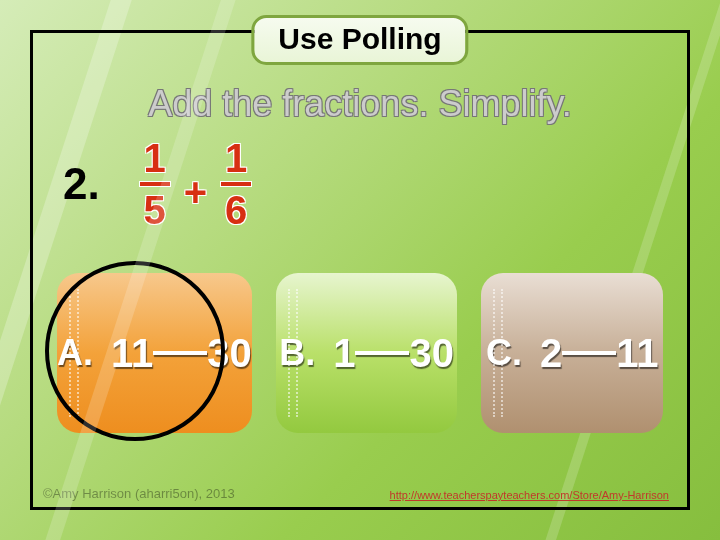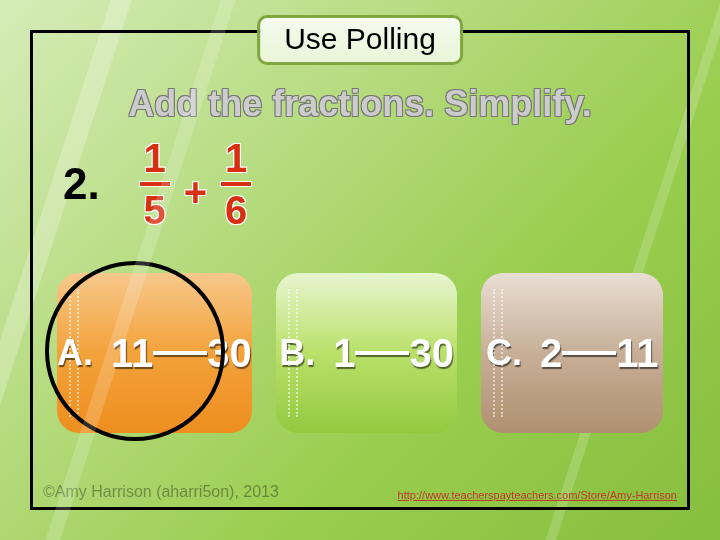--- a/index.html
+++ b/index.html
@@ -32,35 +32,35 @@
     background: transparent;
   }
 
   .title-tab {
     position: absolute;
     top: -18px;
     left: 50%;
     transform: translateX(-50%);
     background: linear-gradient(180deg, #f6fbef 0%, #e9f5d7 100%);
     border: 3px solid #7fa63f;
-    border-radius: 10px;
+    border-radius: 15px;
     padding: 4px 24px 6px;
     font-size: 30px;
-    font-weight: normal;
+    font-weight: bold;
     color: #000;
     white-space: nowrap;
   }
 
   .instruction {
     position: absolute;
     top: 50px;
     left: 0; right: 0;
     text-align: center;
     font-size: 36px;
-    font-weight: bold;
+    font-weight: normal;
     color: #ccc;
     text-shadow:
        1px 1px 0 #777,
       -1px 1px 0 #777,
        1px -1px 0 #777,
       -1px -1px 0 #777;
   }
 
   .problem-row {
     position: absolute;
@@ -155,26 +155,26 @@
     border: 4px solid #000;
     border-radius: 50%;
     top: 228px;
     left: 12px;
     pointer-events: none;
   }
 
   .footer-left {
     position: absolute;
     left: 10px; bottom: 6px;
-    font-size: 16px;
+    font-size: 13px;
     color: rgba(0,0,0,.35);
   }
   .footer-right {
     position: absolute;
-    right: 10px; bottom: 6px;
+    right: 18px; bottom: 6px;
     font-size: 11px;
     color: #c0392b;
     text-decoration: underline;
   }
 
   
   .card::before, .card::after {
     content: "";
     position: absolute;
     top: 16px; bottom: 16px;

